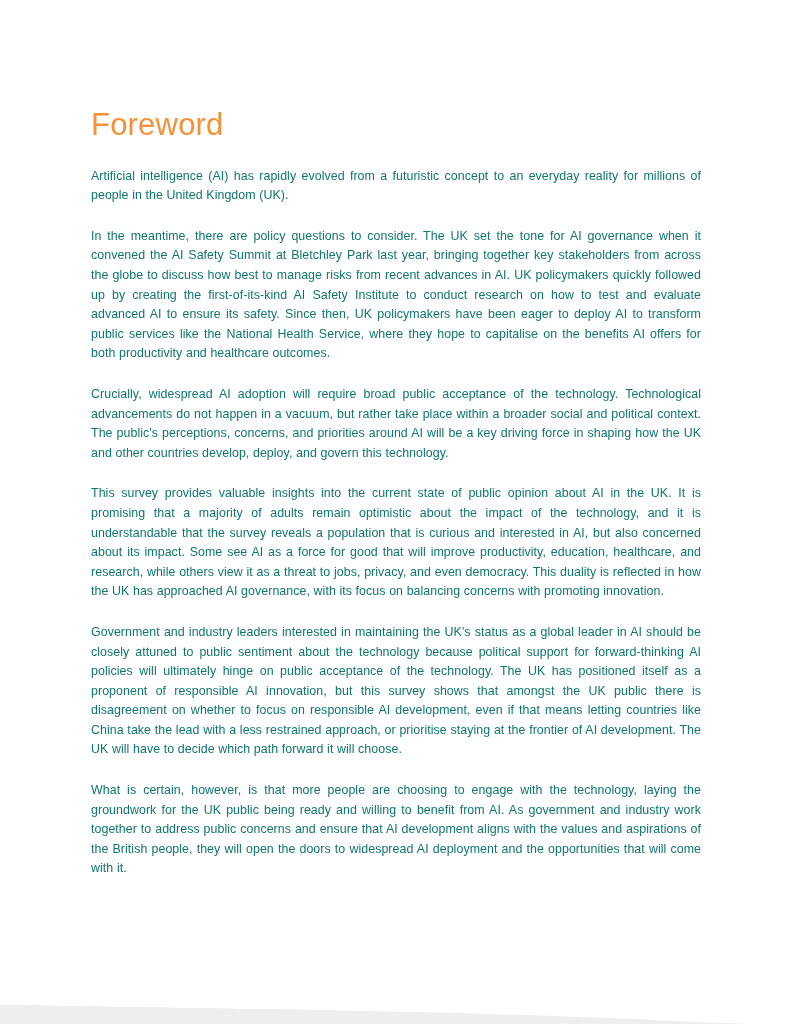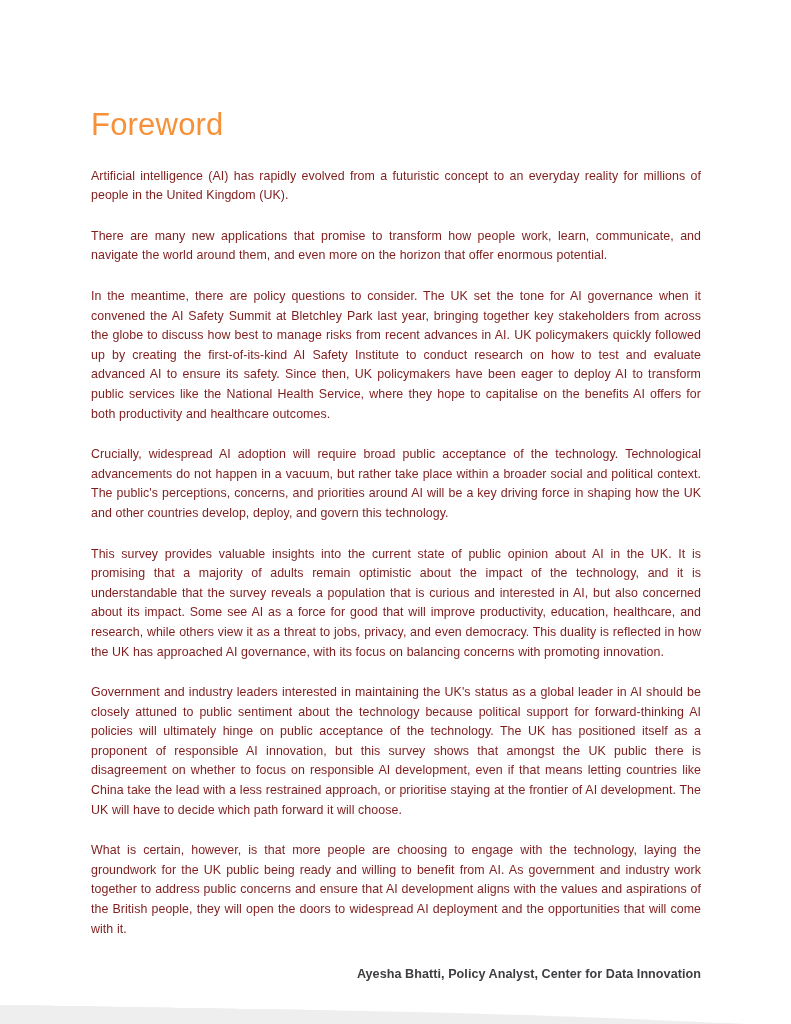--- a/index.html
+++ b/index.html
@@ -36,21 +36,21 @@
     letter-spacing: 0.2px;
     color: #F69139;
     margin: 15px 0 24px 0;
     line-height: 1.15;
   }
 
   .body-copy p {
     margin: 0 0 21px 0;
     font-size: 12.4px;
     line-height: 19.6px;
-    color: #7f1d1d;
+    color: #0f766e;
     text-align: justify;
     text-justify: inter-word;
     letter-spacing: 0.06px;
     word-spacing: 0.1px;
   }
 
   .body-copy p:last-child {
     margin-bottom: 0;
   }
 
@@ -83,29 +83,27 @@
 <body>
 
 <div class="page">
 
   <div class="content">
 
     <h1 class="page-title">Foreword</h1>
 
     <div class="body-copy">
       <p>Artificial intelligence (AI) has rapidly evolved from a futuristic concept to an everyday reality for millions of people in the United Kingdom (UK).</p>
-      <p>There are many new applications that promise to transform how people work, learn, communicate, and navigate the world around them, and even more on the horizon that offer enormous potential.</p>
       <p>In the meantime, there are policy questions to consider. The UK set the tone for AI governance when it convened the AI Safety Summit at Bletchley Park last year, bringing together key stakeholders from across the globe to discuss how best to manage risks from recent advances in AI. UK policymakers quickly followed up by creating the first-of-its-kind AI Safety Institute to conduct research on how to test and evaluate advanced AI to ensure its safety. Since then, UK policymakers have been eager to deploy AI to transform public services like the National Health Service, where they hope to capitalise on the benefits AI offers for both productivity and healthcare outcomes.</p>
       <p>Crucially, widespread AI adoption will require broad public acceptance of the technology. Technological advancements do not happen in a vacuum, but rather take place within a broader social and political context. The public's perceptions, concerns, and priorities around AI will be a key driving force in shaping how the UK and other countries develop, deploy, and govern this technology.</p>
       <p>This survey provides valuable insights into the current state of public opinion about AI in the UK. It is promising that a majority of adults remain optimistic about the impact of the technology, and it is understandable that the survey reveals a population that is curious and interested in AI, but also concerned about its impact. Some see AI as a force for good that will improve productivity, education, healthcare, and research, while others view it as a threat to jobs, privacy, and even democracy. This duality is reflected in how the UK has approached AI governance, with its focus on balancing concerns with promoting innovation.</p>
       <p>Government and industry leaders interested in maintaining the UK's status as a global leader in AI should be closely attuned to public sentiment about the technology because political support for forward-thinking AI policies will ultimately hinge on public acceptance of the technology. The UK has positioned itself as a proponent of responsible AI innovation, but this survey shows that amongst the UK public there is disagreement on whether to focus on responsible AI development, even if that means letting countries like China take the lead with a less restrained approach, or prioritise staying at the frontier of AI development. The UK will have to decide which path forward it will choose.</p>
       <p>What is certain, however, is that more people are choosing to engage with the technology, laying the groundwork for the UK public being ready and willing to benefit from AI. As government and industry work together to address public concerns and ensure that AI development aligns with the values and aspirations of the British people, they will open the doors to widespread AI deployment and the opportunities that will come with it.</p>
     </div>
 
-    <div class="signature">Ayesha Bhatti, Policy Analyst, Center for Data Innovation</div>
 
   </div>
 
   <div class="footer-shape">
     <svg viewBox="0 0 791 60" preserveAspectRatio="none" aria-hidden="true">
       <polygon points="0,41 180,44 310,46 791,62 791,60 0,60" fill="#EEEEEE"></polygon>
       <polygon points="0,41 180,44 310,46 791,62 791,60 0,60" fill="#EEEEEE"></polygon>
       <path d="M0,41 L180,44 L310,46 L791,62 L791,60 L0,60 Z" fill="#EEEEEE"></path>
       <path d="M0,41 C60,42 140,43.5 310,46 C520,49 700,58 791,62 L791,60 L0,60 Z" fill="#EEEEEE"></path>
     </svg>

